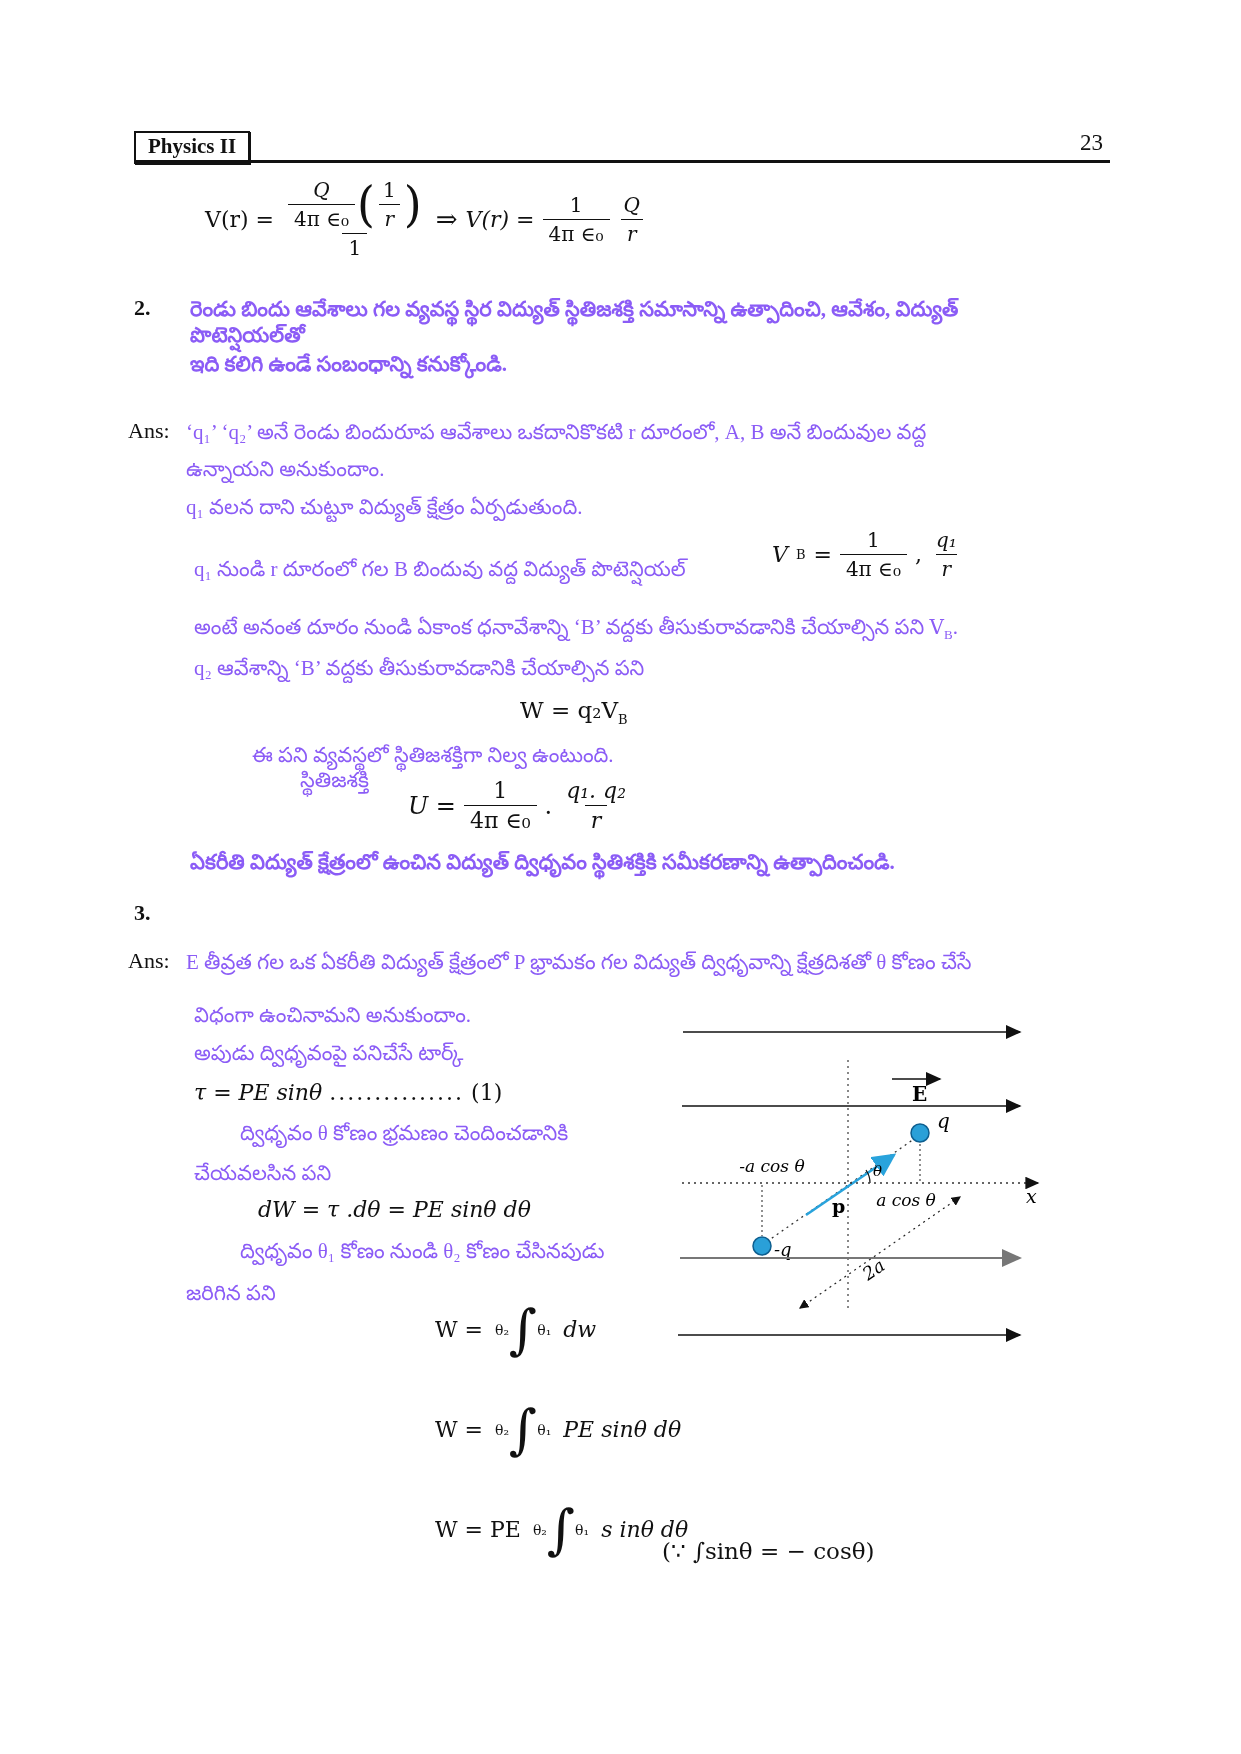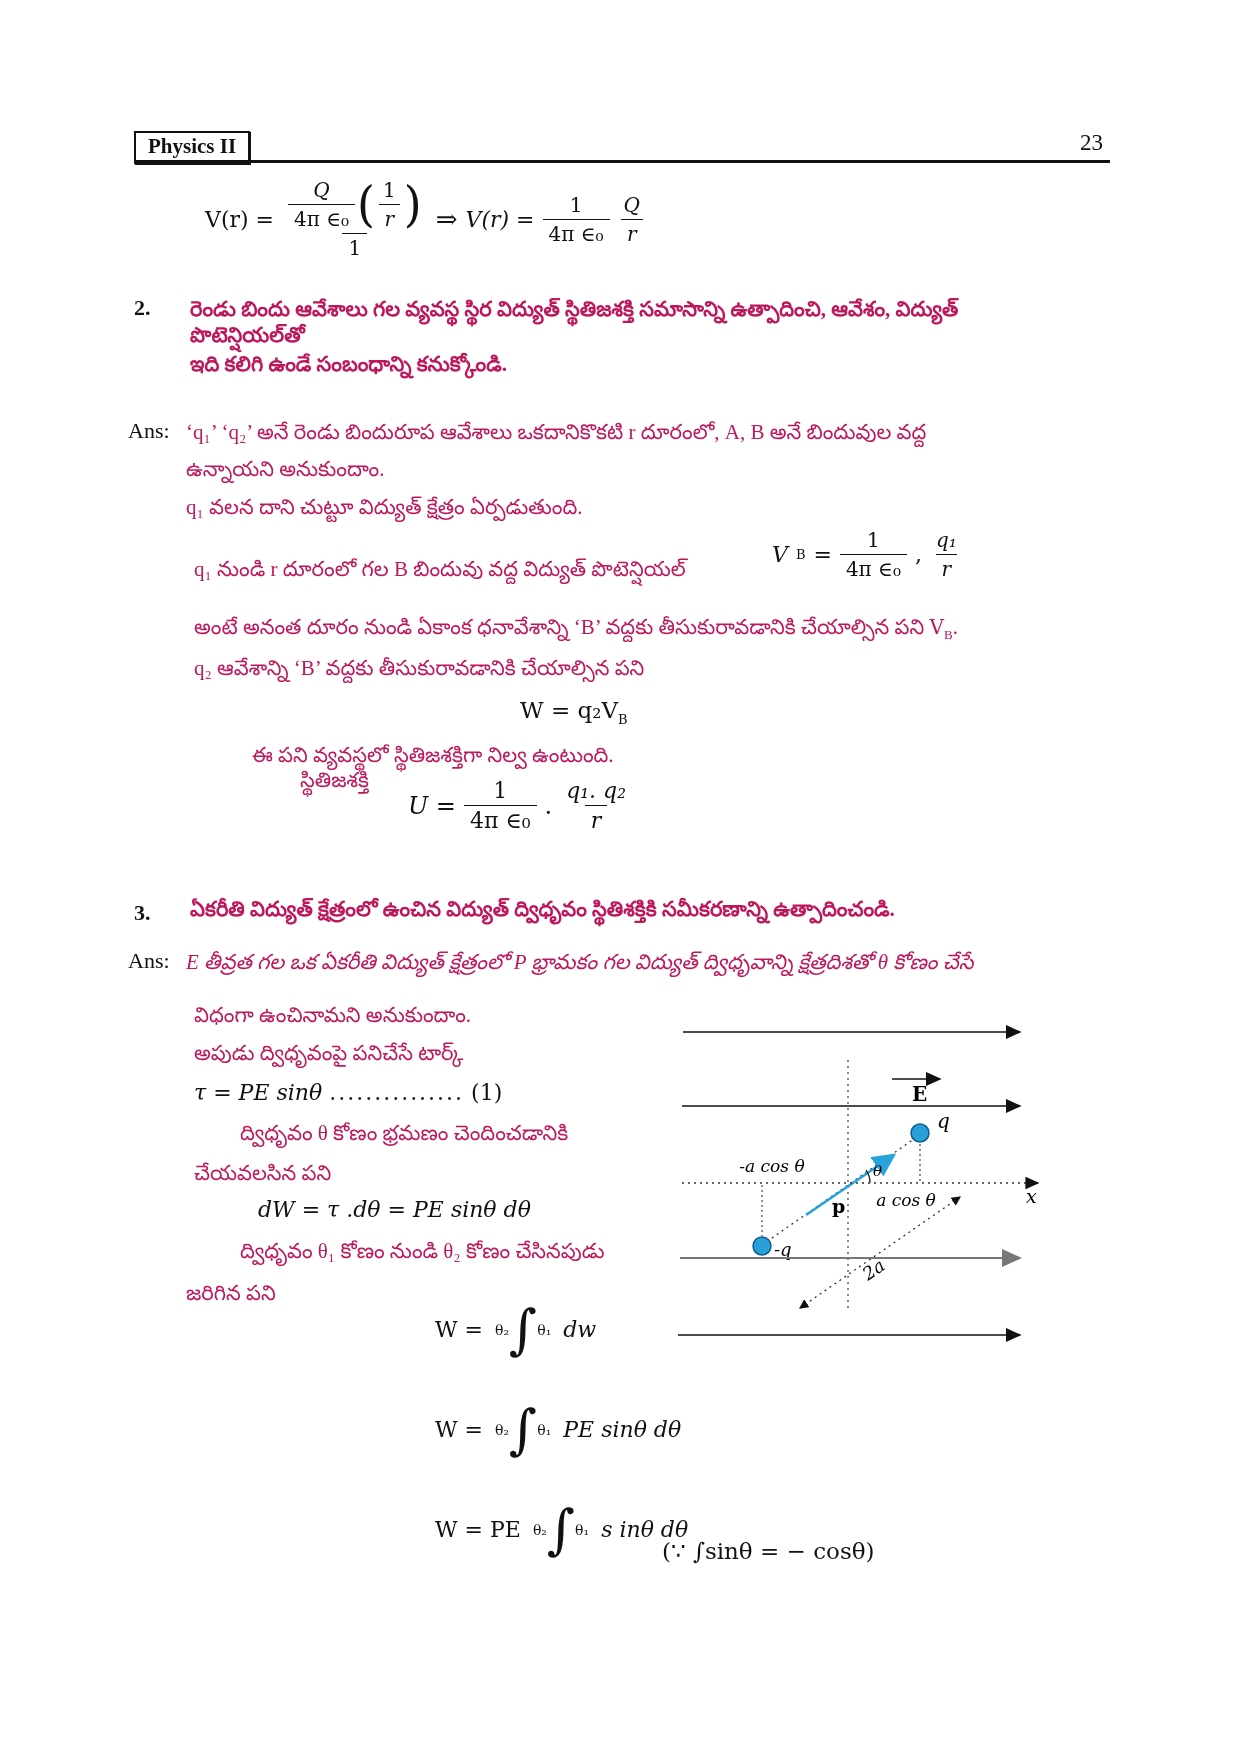--- a/index.html
+++ b/index.html
@@ -1,19 +1,19 @@
 <!DOCTYPE html>
 <html><head>
 <meta charset="utf-8">
 <style>
   html,body{margin:0;padding:0;background:#e8e8e8;}
   .page{position:relative;width:1241px;height:1754px;background:#ffffff;margin:0 auto;
         font-family:"Liberation Serif","DejaVu Serif",serif;color:#111;overflow:hidden;}
   .abs{position:absolute;}
-  .telugu{font-size:21px;line-height:1.25;color:#be185d;}
+  .telugu{font-size:21px;line-height:1.25;color:#8b5cf6;}
   .telugu.bold{font-weight:bold;}
   .qnum{font-size:22px;font-weight:bold;}
   .anslabel{font-size:22px;}
   .math{font-family:"DejaVu Serif","Liberation Serif",serif;font-style:italic;font-size:22px;}
   .mathup{font-style:normal;}
   .eqrow{display:flex;align-items:center;gap:8px;}
   .frac{display:inline-flex;flex-direction:column;align-items:center;vertical-align:middle;
         font-family:"DejaVu Serif",serif;font-style:italic;}
   .frac .num{padding:0 6px 2px 6px;}
   .frac .den{border-top:1.6px solid #111;padding:2px 6px 0 6px;}
@@ -112,24 +112,24 @@
       <span class="den mathup">4π ∈₀</span>
     </span>
     <span class="mathup">.</span>
     <span class="frac" style="font-size:22px;">
       <span class="num">q₁. q₂</span>
       <span class="den">r</span>
     </span>
   </div>
 
   <div class="abs qnum" style="left:134px;top:900px;">3.</div>
-  <div class="abs telugu bold" style="left:190px;top:896px;width:830px;">ఏకరీతి విద్యుత్ క్షేత్రంలో ఉంచిన విద్యుత్ ద్విధృవం స్థితిశక్తికి సమీకరణాన్ని ఉత్పాదించండి.</div>
+  <div class="abs telugu bold" style="left:190px;top:849px;width:830px;">ఏకరీతి విద్యుత్ క్షేత్రంలో ఉంచిన విద్యుత్ ద్విధృవం స్థితిశక్తికి సమీకరణాన్ని ఉత్పాదించండి.</div>
 
   <div class="abs anslabel" style="left:128px;top:948px;">Ans:</div>
-  <div class="abs telugu" style="left:186px;top:949px;width:940px;font-style:italic;">E తీవ్రత గల ఒక ఏకరీతి విద్యుత్ క్షేత్రంలో P భ్రామకం గల విద్యుత్ ద్విధృవాన్ని  క్షేత్రదిశతో  θ  కోణం చేసే</div>
+  <div class="abs telugu" style="left:186px;top:949px;width:940px;">E తీవ్రత గల ఒక ఏకరీతి విద్యుత్ క్షేత్రంలో P భ్రామకం గల విద్యుత్ ద్విధృవాన్ని  క్షేత్రదిశతో  θ  కోణం చేసే</div>
   <div class="abs telugu" style="left:194px;top:1002px;">విధంగా ఉంచినామని అనుకుందాం.</div>
 
   <div class="abs telugu" style="left:194px;top:1040px;">అపుడు ద్విధృవంపై పనిచేసే టార్క్</div>
   <div class="abs math" style="left:194px;top:1080px;">
     <span>τ = PE sinθ</span>
     <span class="mathup dots">...............</span>
     <span class="mathup">(1)</span>
   </div>
   <div class="abs telugu" style="left:240px;top:1120px;">ద్విధృవం  θ  కోణం భ్రమణం చెందించడానికి</div>
   <div class="abs telugu" style="left:194px;top:1160px;font-family:Liberation Serif, serif;">చేయవలసిన పని</div>

